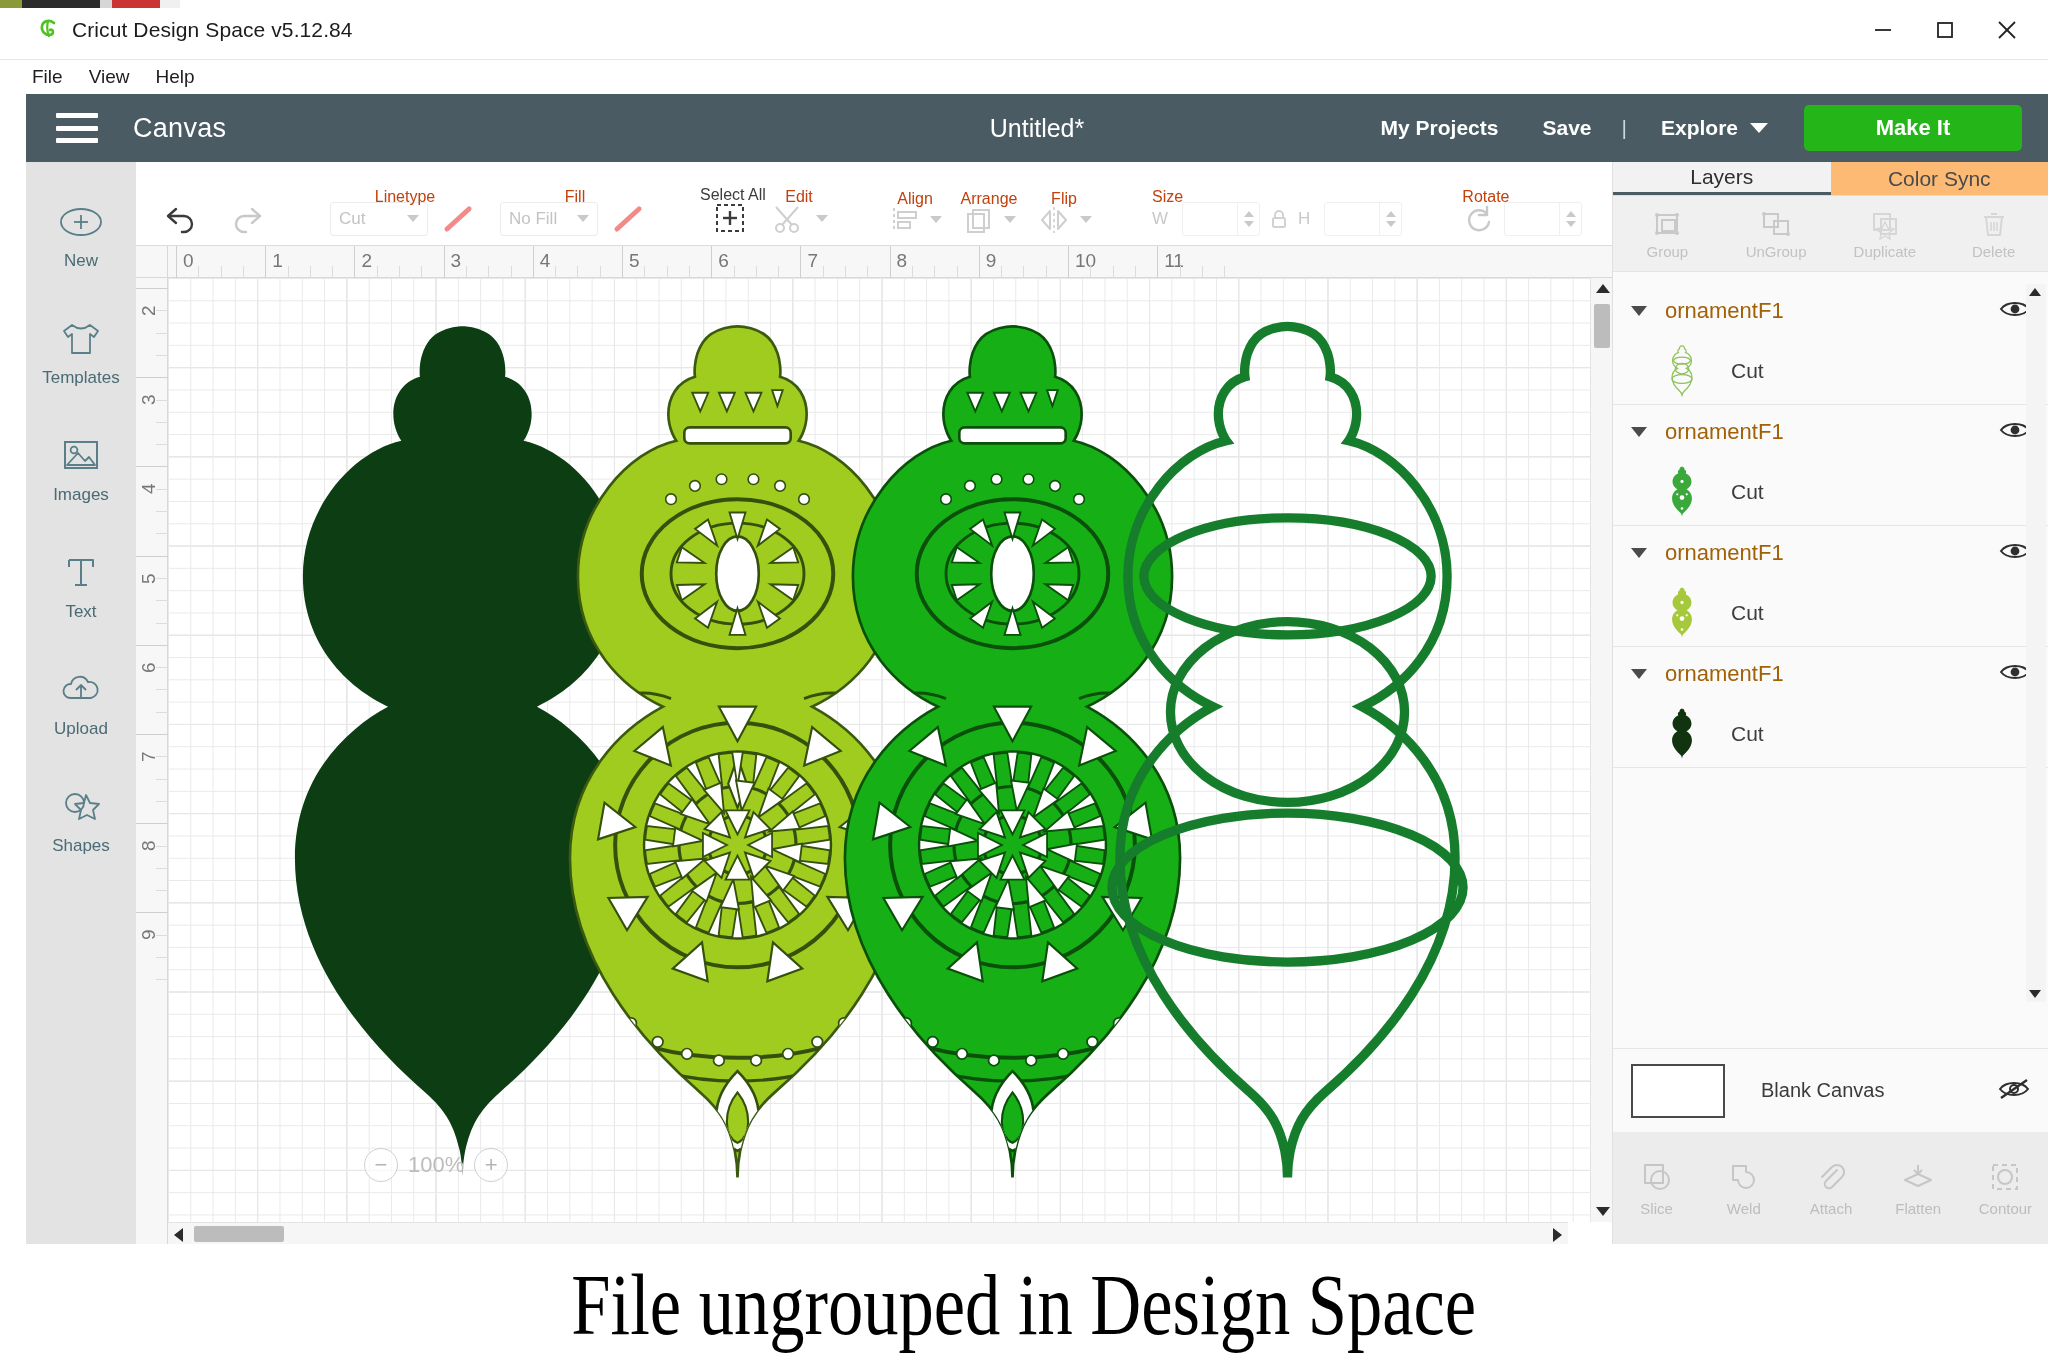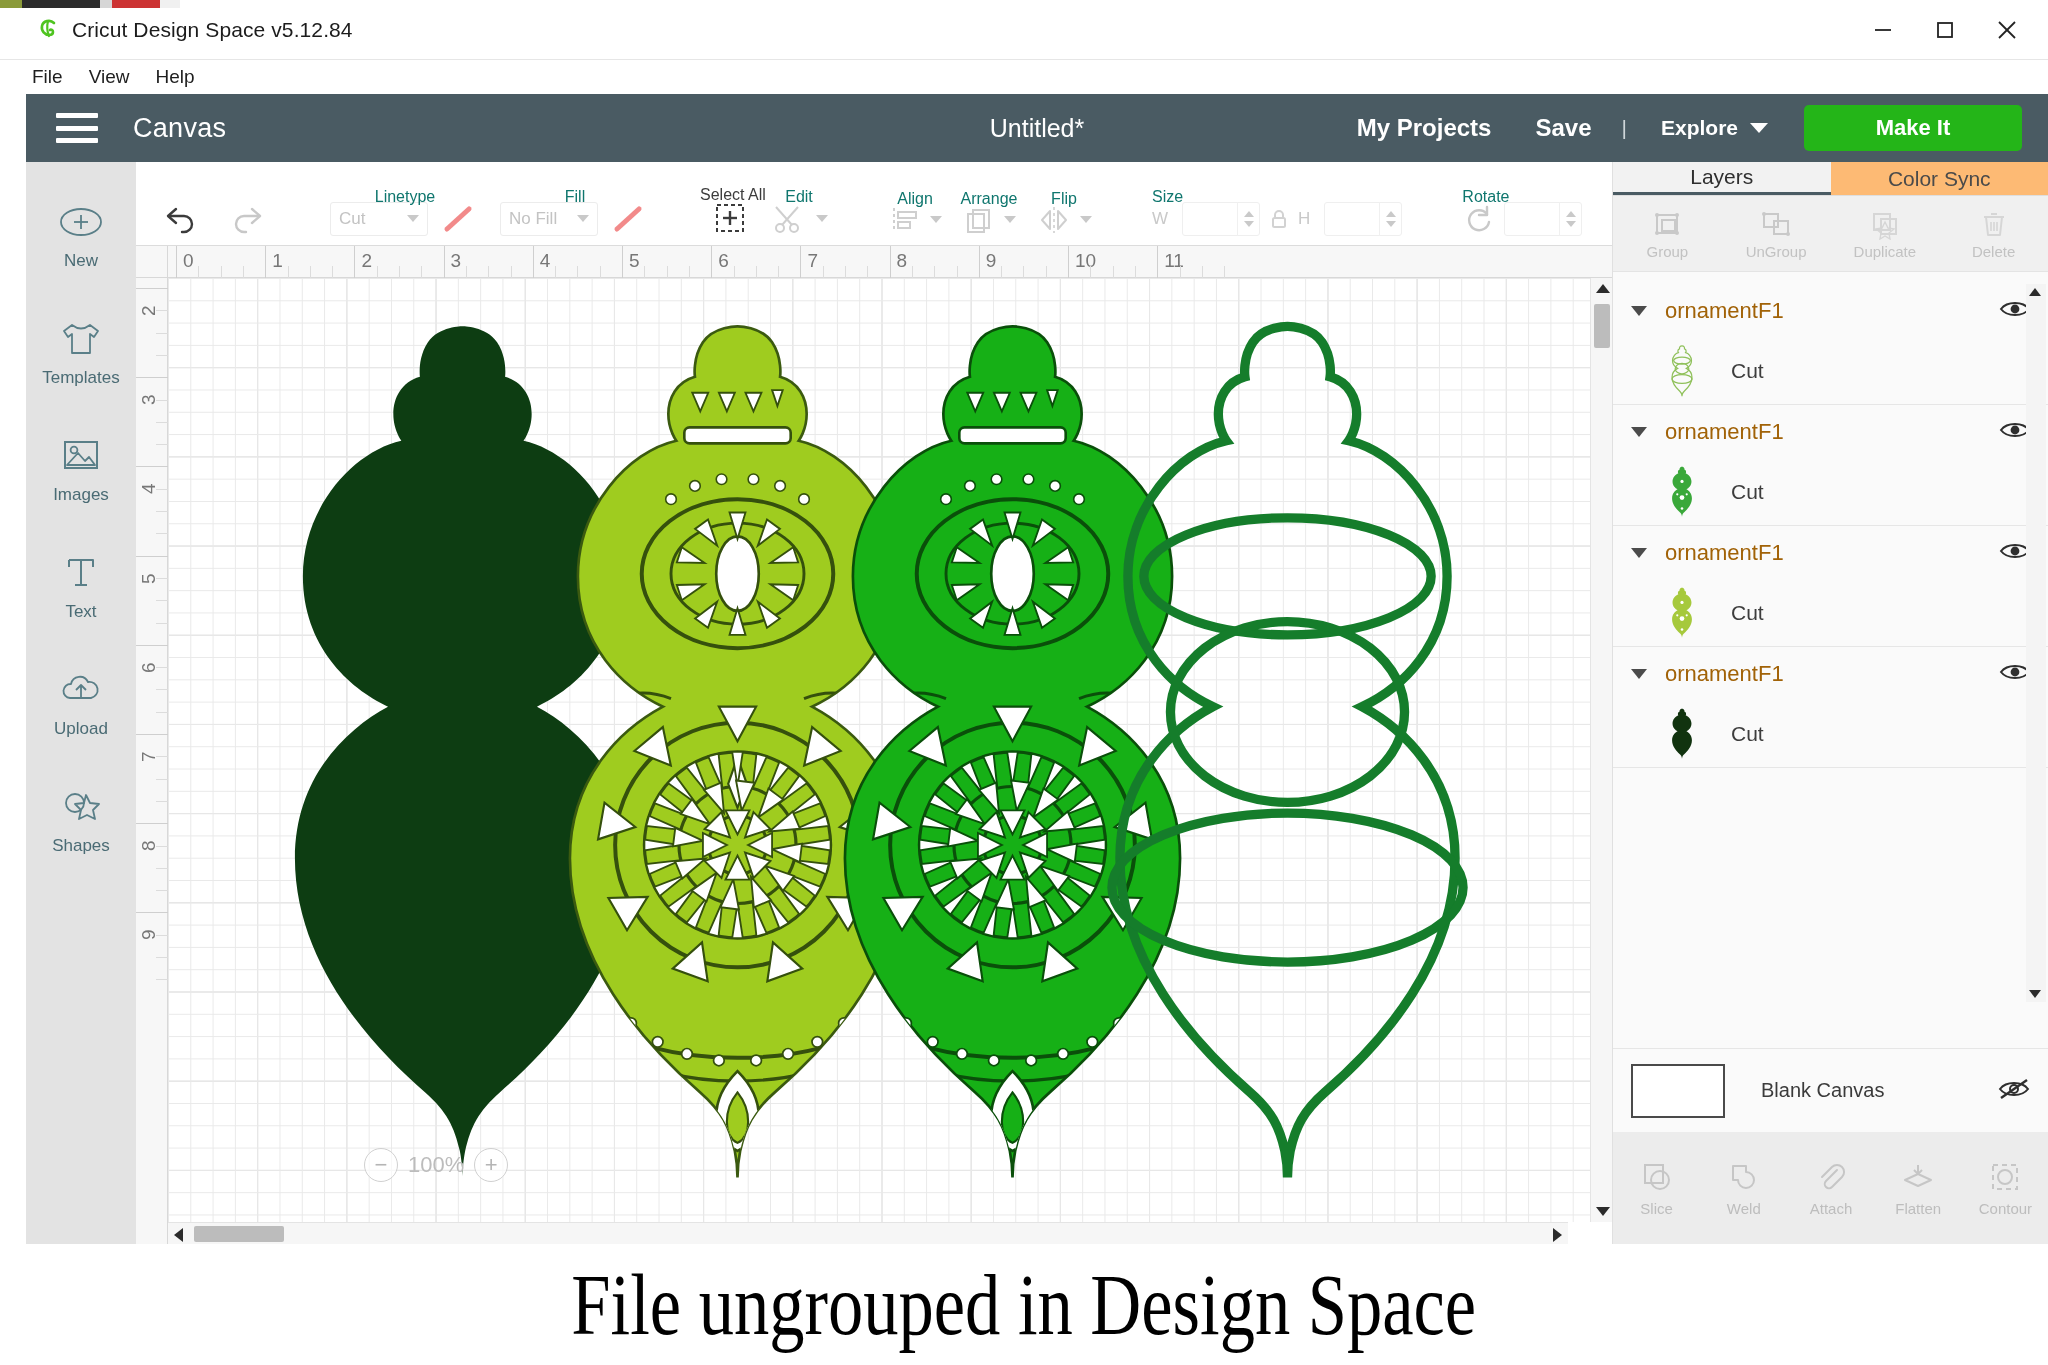--- a/index.html
+++ b/index.html
@@ -43,21 +43,21 @@
   .cd-header {
     position:absolute; left:26px; top:94px; width:2022px; height:68px;
     background:#4a5b63; display:flex; align-items:center;
   }
   .hamburger { width:42px; height:30px; margin-left:30px; display:flex;
                flex-direction:column; justify-content:space-between; }
   .hamburger i { display:block; height:5px; background:#fff; border-radius:1px; }
   .hdr-canvas { color:#fff; font-size:27px; margin-left:35px; letter-spacing:.3px; }
   .hdr-doc { position:absolute; left:0; right:0; text-align:center; color:#fff; font-size:25px; pointer-events:none; }
   .hdr-right { margin-left:auto; display:flex; align-items:center; gap:0; padding-right:26px; }
-  .hdr-link { color:#fff; font-size:24px; font-weight:bold; padding:0 22px; white-space:nowrap; }
+  .hdr-link { color:#fff; font-size:21px; font-weight:bold; padding:0 22px; white-space:nowrap; }
   .hdr-sep { color:#cfd6d9; font-size:21px; padding:0 8px; }
   .hdr-explore { color:#fff; font-size:21px; font-weight:bold; display:flex; align-items:center; gap:12px; padding:0 18px 0 26px; }
   .chev { width:0;height:0; border-left:9px solid transparent; border-right:9px solid transparent; border-top:10px solid #fff; }
   .makeit {
     background:#24b518; color:#fff; font-size:22px; font-weight:bold;
     width:218px; height:46px; border-radius:5px; margin-left:18px;
     display:flex; align-items:center; justify-content:center; border:none;
   }
 
   
@@ -73,21 +73,21 @@
 
   
   .toolbar {
     position:absolute; left:136px; top:162px; width:1476px; height:84px;
     background:#fff; border-bottom:1px solid #dcdcdc; display:flex; align-items:center;
   }
   .tb-grp { display:flex; align-items:flex-end; height:84px; padding:0 12px; }
   .tb-div { width:1px; height:52px; background:#e2e2e2; align-self:center; margin:0 8px; }
   .tb-cell { display:flex; flex-direction:column; align-items:center; justify-content:flex-end;
              padding:0 10px 10px; position:relative; }
-  .tb-cap { font-size:16px; color:#0f766e; position:absolute; top:12px; left:0; right:0; text-align:center; white-space:nowrap;}
+  .tb-cap { font-size:16px; color:#c2410c; position:absolute; top:12px; left:0; right:0; text-align:center; white-space:nowrap;}
   .tb-cap.active { color:#3c3c3c; }
   .tb-ctl { margin-top:26px; display:flex; align-items:center; gap:8px; }
   .sel-box {
     width:98px; height:34px; border:1px solid #ececec; border-radius:3px;
     display:flex; align-items:center; padding:0 8px; justify-content:space-between;
     font-size:17px; color:#c3c3c3; background:#fff;
   }
   .caret-sm { width:0;height:0;border-left:6px solid transparent;border-right:6px solid transparent;border-top:7px solid #c9c9c9; }
   .swatch-line { width:44px; height:34px; display:flex; align-items:center; justify-content:center; }
   .num-box { width:78px; height:34px; border:1px solid #efefef; border-radius:3px; background:#fff;

